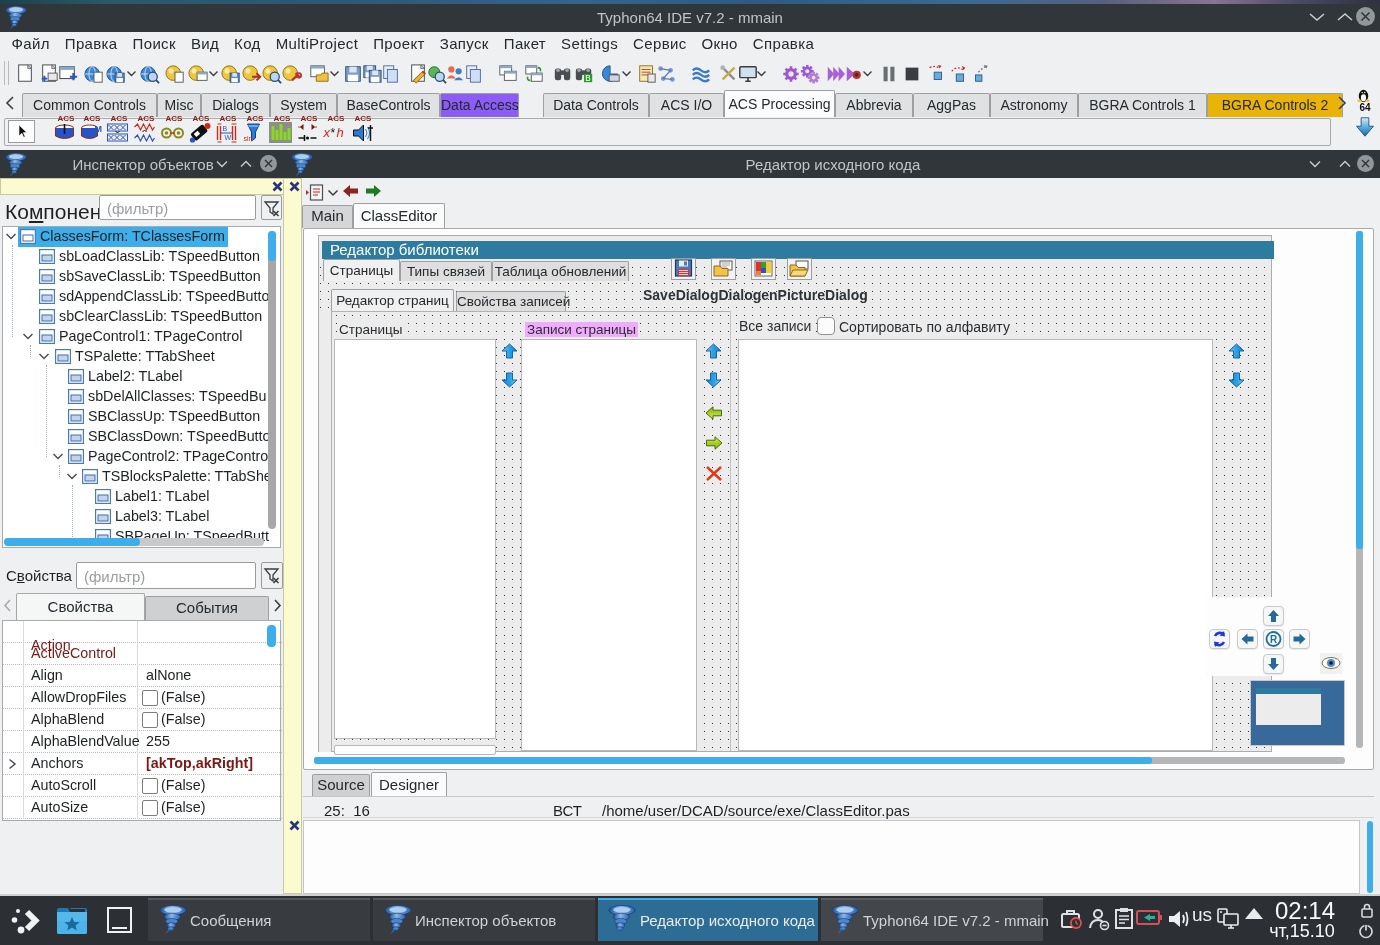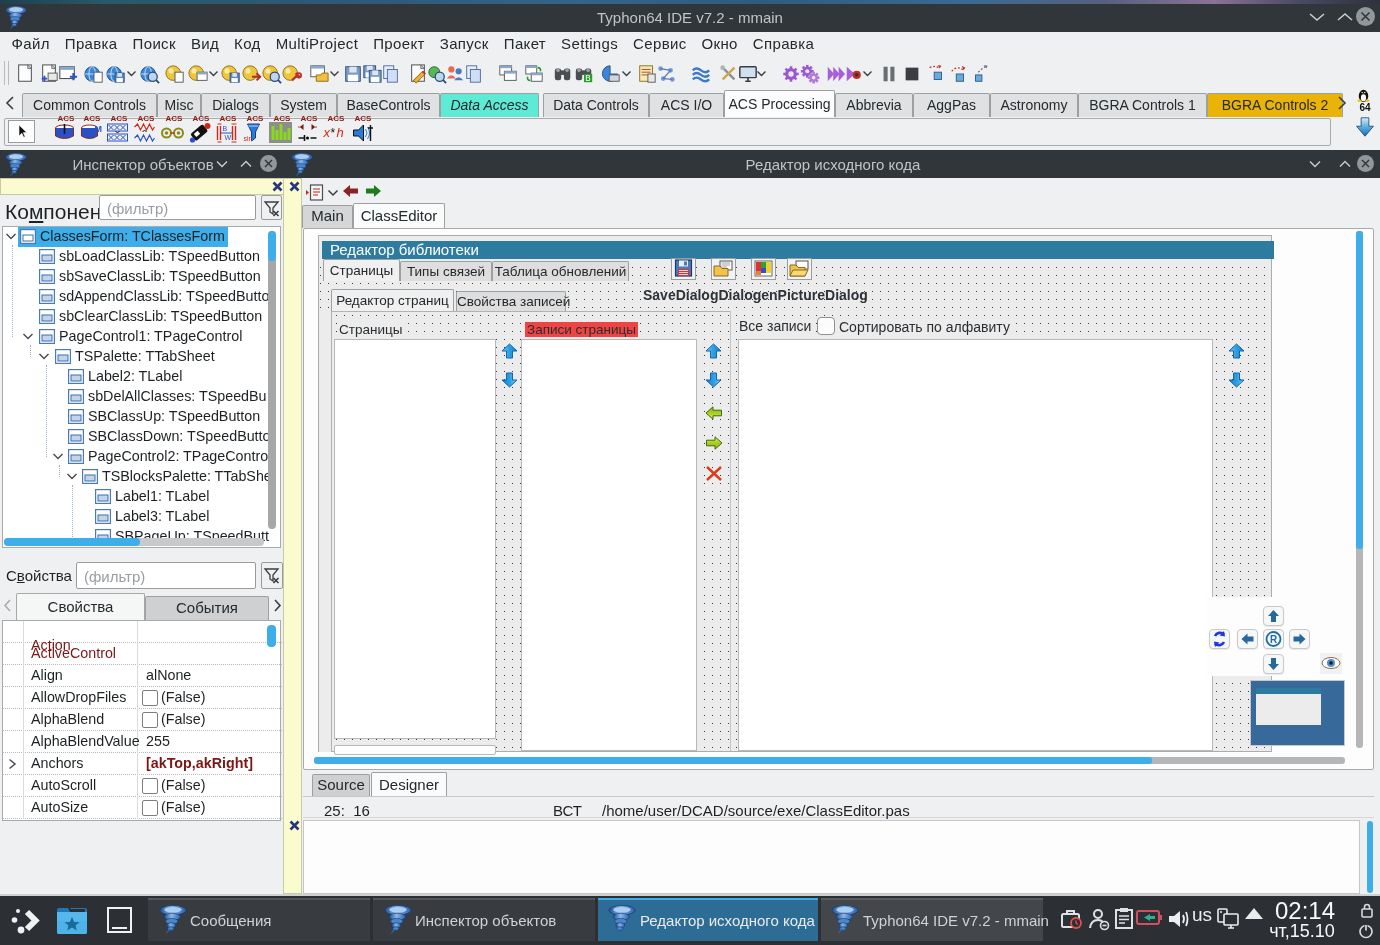--- a/index.html
+++ b/index.html
@@ -413,21 +413,21 @@
       </svg>
     </div>
   </div>
 
 <div class="abs" id="palette-tabs" style="left:0;top:88px;width:1380px;height:29px;background:#eff0f1;">
     <div class="tab" style="left:22px;top:5px;width:135px;height:24px;font-size:14px;padding-top:3px;background:#e0e1e2;white-space:nowrap;overflow:hidden;">Common Controls</div>
     <div class="tab" style="left:157px;top:5px;width:44px;height:24px;font-size:14px;padding-top:3px;background:#e0e1e2;white-space:nowrap;overflow:hidden;">Misc</div>
     <div class="tab" style="left:201px;top:5px;width:69px;height:24px;font-size:14px;padding-top:3px;background:#e0e1e2;white-space:nowrap;overflow:hidden;">Dialogs</div>
     <div class="tab" style="left:270px;top:5px;width:67px;height:24px;font-size:14px;padding-top:3px;background:#e0e1e2;white-space:nowrap;overflow:hidden;">System</div>
     <div class="tab" style="left:337px;top:5px;width:103px;height:24px;font-size:14px;padding-top:3px;background:#e0e1e2;white-space:nowrap;overflow:hidden;">BaseControls</div>
-    <div class="tab" style="left:440px;top:5px;width:99px;height:24px;font-size:14px;padding-top:3px;background:#5eead4;white-space:nowrap;overflow:hidden;font-style:italic;">Data Access</div>
+    <div class="tab" style="left:440px;top:5px;width:79px;height:24px;font-size:14px;padding-top:3px;background:#8b5cf6;white-space:nowrap;overflow:hidden;">Data Access</div>
     <div class="tab" style="left:543px;top:5px;width:106px;height:24px;font-size:14px;padding-top:3px;background:#e0e1e2;white-space:nowrap;overflow:hidden;">Data Controls</div>
     <div class="tab" style="left:649px;top:5px;width:75px;height:24px;font-size:14px;padding-top:3px;background:#e0e1e2;white-space:nowrap;overflow:hidden;">ACS I/O</div>
     <div class="tab" style="left:835px;top:5px;width:78px;height:24px;font-size:14px;padding-top:3px;background:#e0e1e2;white-space:nowrap;overflow:hidden;">Abbrevia</div>
     <div class="tab" style="left:913px;top:5px;width:77px;height:24px;font-size:14px;padding-top:3px;background:#e0e1e2;white-space:nowrap;overflow:hidden;">AggPas</div>
     <div class="tab" style="left:990px;top:5px;width:88px;height:24px;font-size:14px;padding-top:3px;background:#e0e1e2;white-space:nowrap;overflow:hidden;">Astronomy</div>
     <div class="tab" style="left:1078px;top:5px;width:129px;height:24px;font-size:14px;padding-top:3px;background:#e0e1e2;white-space:nowrap;overflow:hidden;">BGRA Controls 1</div>
     <div class="tab" style="left:1207px;top:5px;width:136px;height:24px;font-size:14px;padding-top:3px;background:#eab308;white-space:nowrap;overflow:hidden;">BGRA Controls 2</div>
     <div class="tab active" style="left:724px;top:2px;width:111px;height:27px;font-size:14px;padding-top:5px;background:#fcfcfc;">ACS Processing</div>
     <div class="abs" style="left:4px;top:7px;">
       <svg width="12" height="16">
@@ -1002,21 +1002,21 @@
 <div class="abs" style="left:319px;top:312px;width:13px;height:440px;background:#ececec;"></div>
 <div class="abs" style="left:331px;top:311px;width:1px;height:441px;background:#b0b2b4;"></div>
 <div class="abs" style="left:643px;top:287px;width:240px;font-size:14px;font-weight:bold;color:#2e3338;white-space:nowrap;">SaveDialogDialogenPictureDialog</div>
 
 <div class="abs tab active" style="left:331px;top:289px;width:123px;height:22px;font-size:13.5px;padding-top:3px;background:#f0f0f0;white-space:nowrap;">Редактор страниц</div>
 <div class="abs tab" style="left:456px;top:291px;width:110px;height:20px;font-size:13.5px;padding-top:2px;background:#dededf;white-space:nowrap;">Свойства записей</div>
 <div class="abs" style="left:331px;top:311px;width:399px;height:1px;background:#b0b2b4;"></div>
 <div class="abs" style="left:730px;top:311px;width:1px;height:440px;background:#c2c4c6;"></div>
 
 <div class="abs" style="left:337px;top:322px;font-size:13.5px;color:#2a2e32;background:#ececec;padding:0 2px;white-space:nowrap;">Страницы</div>
-<div class="abs" style="left:525px;top:322px;font-size:13.5px;color:#2a2e32;background:#ef4444;padding:0 2px;white-space:nowrap;">Записи страницы</div>
+<div class="abs" style="left:525px;top:322px;font-size:13.5px;color:#2a2e32;background:#f0abfc;padding:0 2px;white-space:nowrap;">Записи страницы</div>
 <div class="abs" style="left:737px;top:318px;font-size:14px;color:#2a2e32;background:#ececec;padding:0 2px;white-space:nowrap;">Все записи</div>
 <div class="abs" style="left:817px;top:317px;width:18px;height:18px;background:#fcfcfc;border:1px solid #8e9092;border-radius:4px;"></div>
 <div class="abs" style="left:837px;top:319px;font-size:14px;color:#2a2e32;background:#ececec;padding:0 2px;white-space:nowrap;">Сортировать по алфавиту</div>
 
 <div class="lbox" style="left:334px;top:339px;width:162px;height:400px;"></div>
 <div class="lbox" style="left:334px;top:745px;width:162px;height:10px;border-radius:2px;"></div>
 <div class="lbox" style="left:521px;top:339px;width:176px;height:412px;"></div>
 <div class="lbox" style="left:738px;top:339px;width:475px;height:412px;"></div>
 
 <div class="abs" id="arr-col1" style="left:501px;top:343px;">

